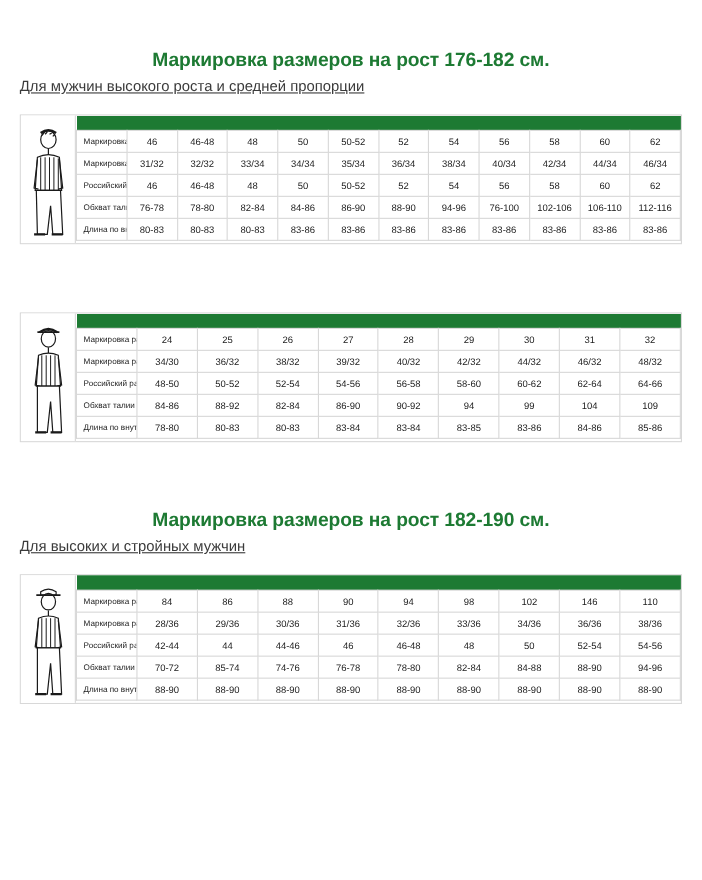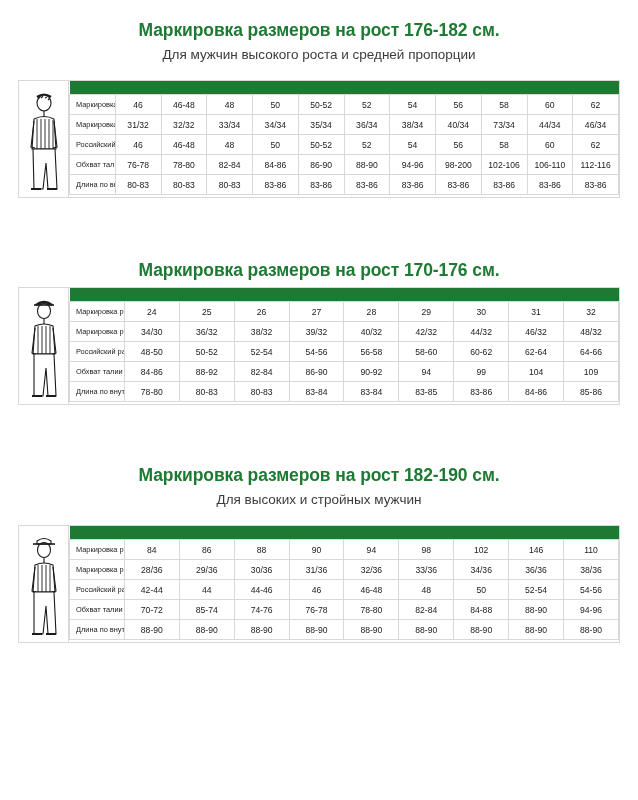--- a/index.html
+++ b/index.html
@@ -16,38 +16,38 @@
   }
   .page {
     width: 638px;
     height: 800px;
     box-sizing: border-box;
     padding: 0 18px;
   }
   .section {
     margin-bottom: 10px;
   }
-  .sec1 { padding-top: 20px; }
+  .sec1 { padding-top: 44px; }
   .sec2 { padding-top: 52px; }
   .sec3 { padding-top: 50px; }
 
   .title {
     text-align: center;
     color: #1d7a33;
     font-size: 17.5px;
     font-weight: bold;
     letter-spacing: -0.1px;
     margin: 0 0 6px 0;
   }
   .subtitle {
-    text-align: center;
     color: #3b3b3b;
     font-size: 13.5px;
     font-weight: normal;
     margin: 0 0 18px 0;
+    text-decoration: underline;
   }
   .block {
     display: flex;
     border: 1px solid #d8d8d8;
     box-sizing: border-box;
   }
   .figure-cell {
     width: 50px;
     min-width: 50px;
     border-right: 1px solid #d8d8d8;
@@ -144,21 +144,21 @@
           <tr>
             <td class="rowlabel">Маркировка размера в дюймах</td>
             <td class="val">31/32</td>
             <td class="val">32/32</td>
             <td class="val">33/34</td>
             <td class="val">34/34</td>
             <td class="val">35/34</td>
             <td class="val">36/34</td>
             <td class="val">38/34</td>
             <td class="val">40/34</td>
-            <td class="val">73/34</td>
+            <td class="val">42/34</td>
             <td class="val">44/34</td>
             <td class="val">46/34</td>
           </tr>
           <tr>
             <td class="rowlabel">Российский размер</td>
             <td class="val">46</td>
             <td class="val">46-48</td>
             <td class="val">48</td>
             <td class="val">50</td>
             <td class="val">50-52</td>
@@ -171,21 +171,21 @@
           </tr>
           <tr>
             <td class="rowlabel">Обхват талии (см)</td>
             <td class="val">76-78</td>
             <td class="val">78-80</td>
             <td class="val">82-84</td>
             <td class="val">84-86</td>
             <td class="val">86-90</td>
             <td class="val">88-90</td>
             <td class="val">94-96</td>
-            <td class="val">98-200</td>
+            <td class="val">76-100</td>
             <td class="val">102-106</td>
             <td class="val">106-110</td>
             <td class="val">112-116</td>
           </tr>
           <tr>
             <td class="rowlabel">Длина по внутреннему шву (см)</td>
             <td class="val">80-83</td>
             <td class="val">80-83</td>
             <td class="val">80-83</td>
             <td class="val">83-86</td>
@@ -197,21 +197,20 @@
             <td class="val">83-86</td>
             <td class="val">83-86</td>
           </tr>
         </tbody>
           </table>
       </div>
     </div>
   </div>
 
   <div class="section sec2">
-    <div class="title">Маркировка размеров на рост 170-176 см.</div>
     <div class="block">
       <div class="figure-cell">
         <span class="fig">
           <svg width="40" height="112" viewBox="0 0 40 112">
             <g stroke="#1a1a1a" stroke-width="1.1" fill="none">
               <path d="M12 13 q8 -6 16 0" stroke-width="2.2"></path>
               <path d="M10 13 l20 0" stroke-width="1.6"></path>
               <ellipse cx="20" cy="19" rx="6.5" ry="7.5"></ellipse>
               <path d="M20 27 l0 5"></path>
               <path d="M11 34 q9 -4 18 0 l2 28 l-22 0 z" fill="#ffffff"></path>

